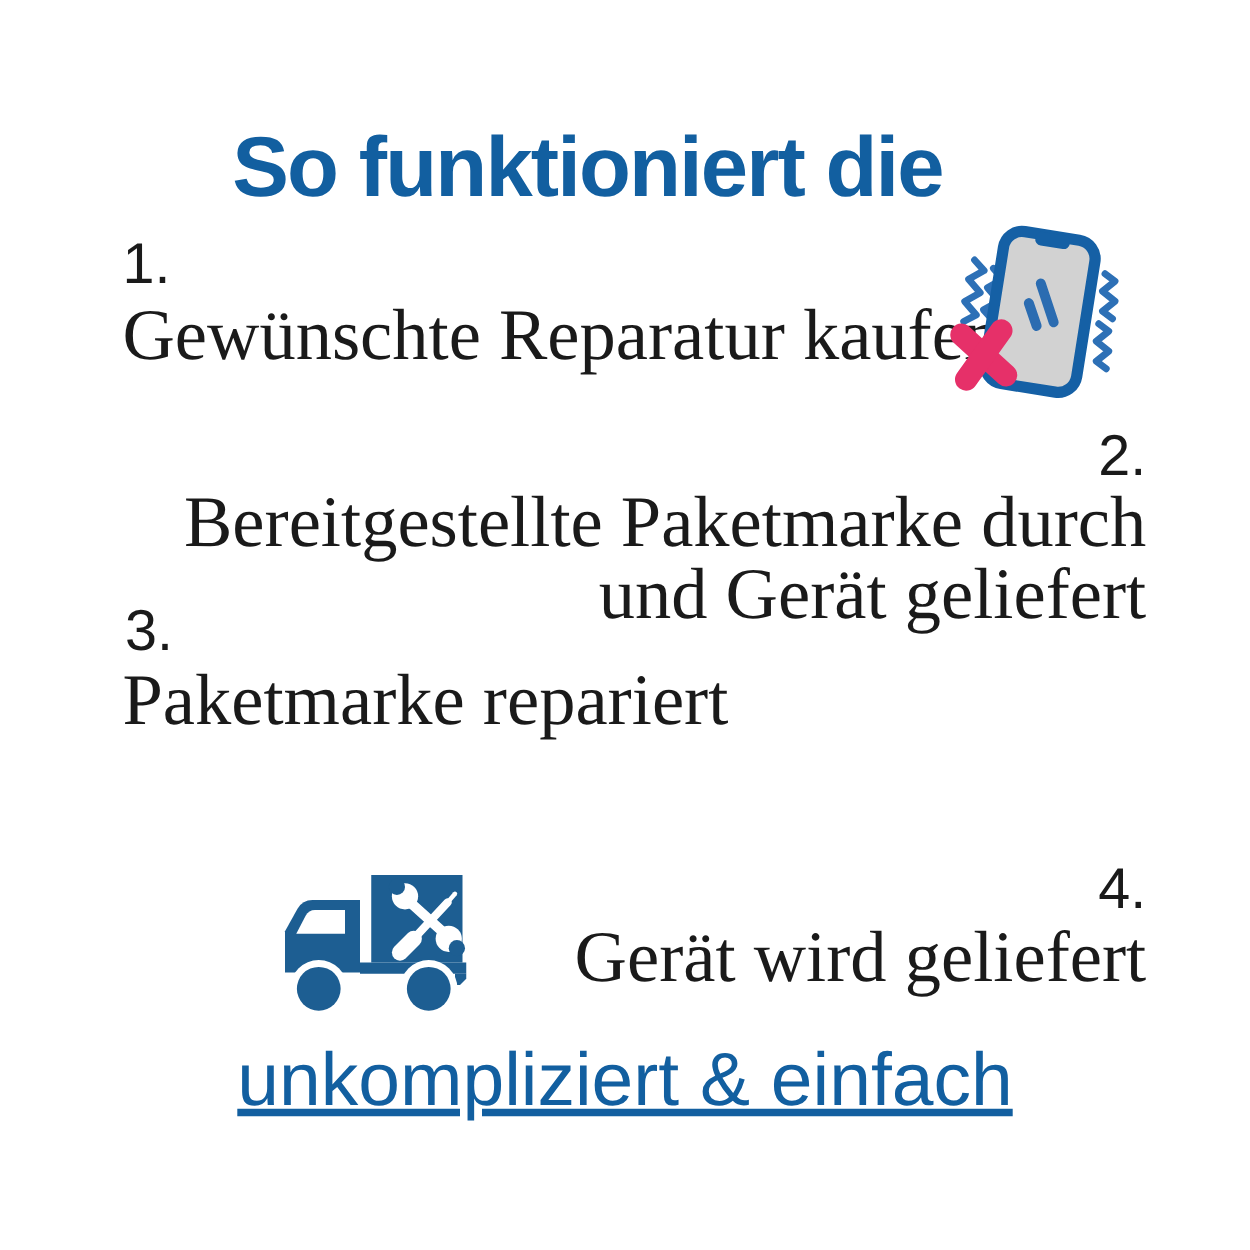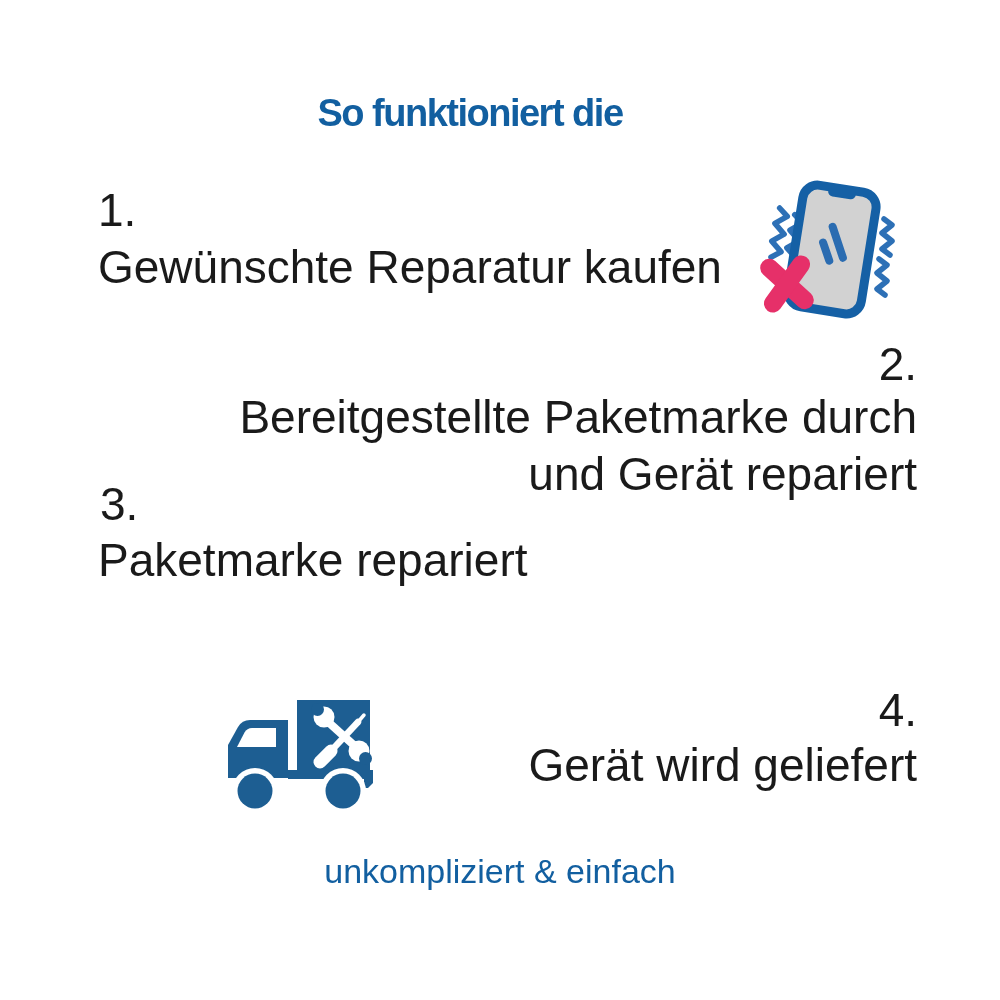--- a/index.html
+++ b/index.html
@@ -17,52 +17,54 @@
     position:relative;
     width:1000px;height:1000px;
     background:var(--bg);
     overflow:hidden;
     font-family:"Liberation Sans", sans-serif;
     color:var(--ink);
   }
   .title{
     position:absolute;left:0;right:60px;top:50px;
     text-align:center;
-    font-size:38px;font-weight:700;line-height:76px;
+    font-size:68px;font-weight:700;line-height:76px;
     letter-spacing:-1.5px;
     color:var(--accent);
   }
   .title span{display:block;}
   .num{
     position:absolute;
     font-size:46px;line-height:1.15;
     color:var(--ink);
   }
   .step-text{
     position:absolute;
-    font-size:46px;line-height:57px;
+    font-size:58px;line-height:57px;
     color:var(--ink);
     white-space:nowrap;
+    font-family:Liberation Serif, serif;
   }
   .step-text span{display:block;}
   .align-left{text-align:left;}
   .align-right{text-align:right;}
   .n1{left:98px;top:184px;}
   .t1{left:98px;top:239px;}
   .n2{right:83px;top:338px;text-align:right;}
   .t2{right:83px;top:389px;}
   .n3{left:100px;top:478px;}
   .t3{left:98px;top:531px;line-height:58px;}
   .n4{right:83px;top:684px;text-align:right;}
   .t4{right:83px;top:737px;text-align:right;}
   .tagline{
-    position:absolute;left:0;right:0;top:851px;
+    position:absolute;left:0;right:0;top:828px;
     text-align:center;
-    font-size:34px;line-height:1.2;
+    font-size:60px;line-height:1.2;
     color:var(--accent);
+    text-decoration:underline;
   }
   .phone-wrap{position:absolute;left:745px;top:163px;width:175px;height:175px;}
   .truck-wrap{position:absolute;left:220px;top:690px;width:185px;height:135px;}
   svg{display:block;width:100%;height:100%;}
   
   .phone-body{fill:var(--screen);stroke:var(--phone-border);stroke-width:9;}
   .phone-notch{fill:var(--phone-border);}
   .crack{stroke:#2B6CB1;stroke-width:8;stroke-linecap:round;}
   .zig{fill:none;stroke:var(--vibe);stroke-width:5.5;stroke-linecap:round;stroke-linejoin:round;}
   .xline{stroke:var(--xmark);stroke-width:18;stroke-linecap:round;}
@@ -109,21 +111,21 @@
       <g transform="rotate(-6 42 121)">
         <line class="xline" x1="26" y1="103" x2="58" y2="139"></line>
         <line class="xline" x1="58" y1="103" x2="26" y2="139"></line>
       </g>
     </svg>
   </div>
 
   <div class="num n2">2.</div>
   <div class="step-text t2 align-right">
     <span>Bereitgestellte Paketmarke durch</span>
-    <span>und Gerät repariert</span>
+    <span>und Gerät geliefert</span>
   </div>
 
   <div class="num n3">3.</div>
   <div class="step-text t3 align-left">
     <span>Paketmarke repariert</span>
   </div>
 
   <div class="truck-wrap">
     <svg viewBox="0 0 185 135" aria-hidden="true">
 

